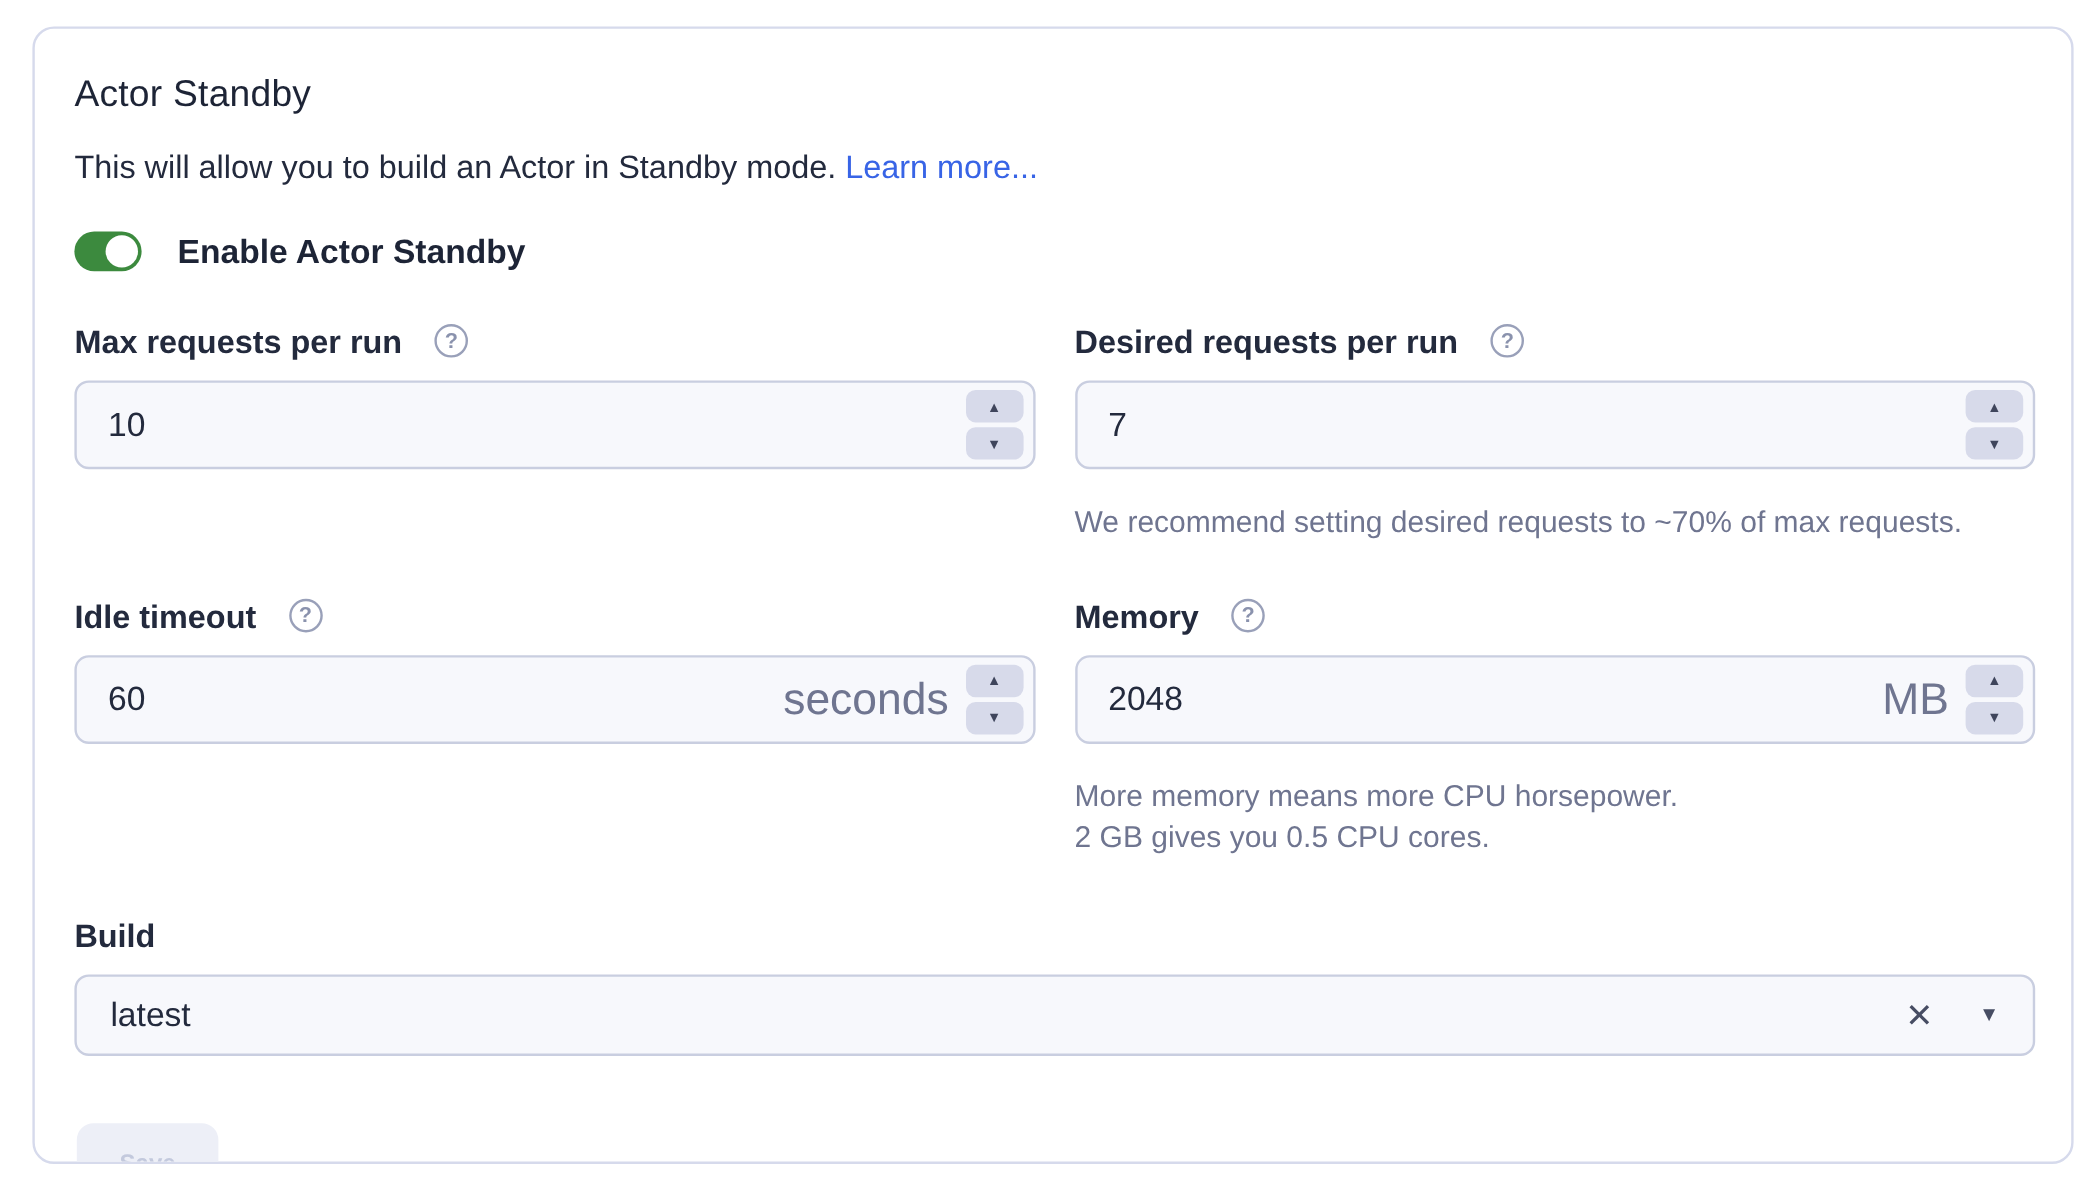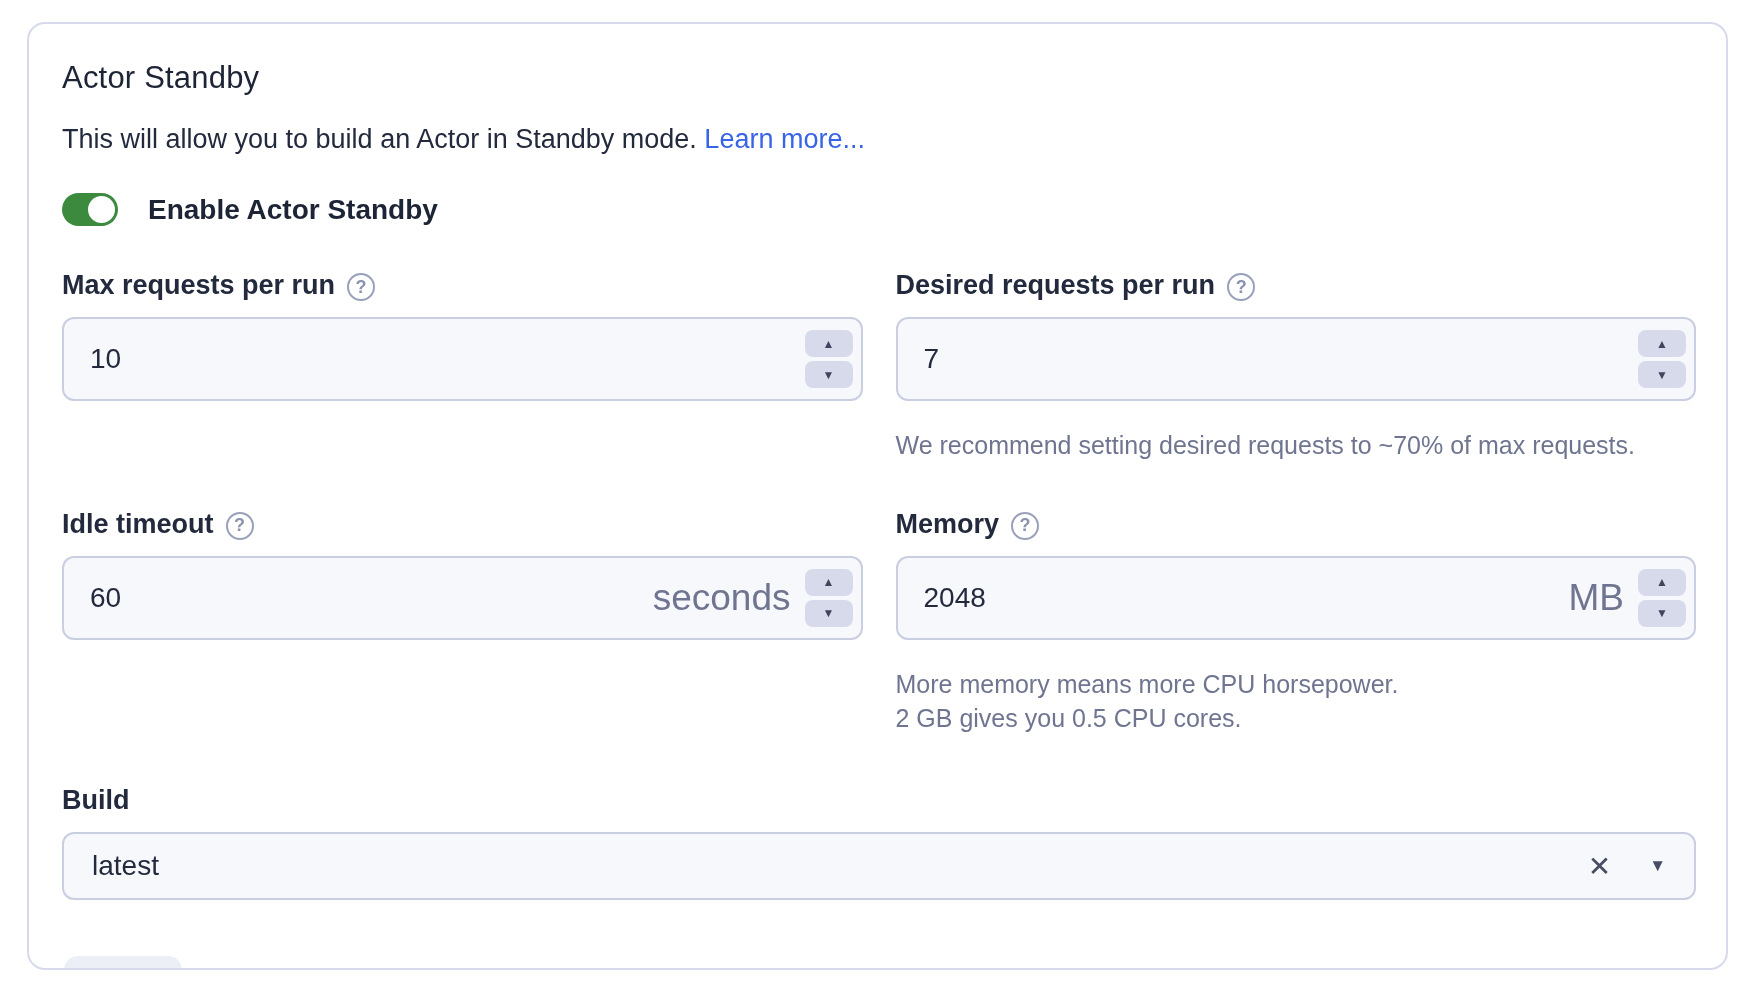--- a/index.html
+++ b/index.html
@@ -64,22 +64,22 @@
   }
   .form-grid {
     display: grid;
     grid-template-columns: 1fr 1fr;
     column-gap: 33px;
     row-gap: 46px;
     align-items: start;
   }
   .label-row {
     display: flex;
-    align-items: flex-end;
-    gap: 12px;
+    align-items: flex-start;
+    gap: 27px;
     margin-bottom: 16px;
   }
   .field-label {
     font-size: 27px;
     font-weight: 600;
     color: #232a3d;
   }
   .help-icon {
     display: inline-flex;
     align-items: center;
@@ -90,21 +90,21 @@
     color: #8促a0b9;
     color: #8a92ad;
     font-size: 18px;
     font-weight: 700;
     cursor: pointer;
     flex: none;
   }
   .input-wrap {
     position: relative;
     width: 100%;
-    height: 84px;
+    height: 74px;
     background: #f7f8fc;
     border: 2px solid #c9cee0;
     border-radius: 12px;
     display: flex;
     align-items: center;
   }
   .num-input {
     flex: 1;
     height: 100%;
     border: none;

